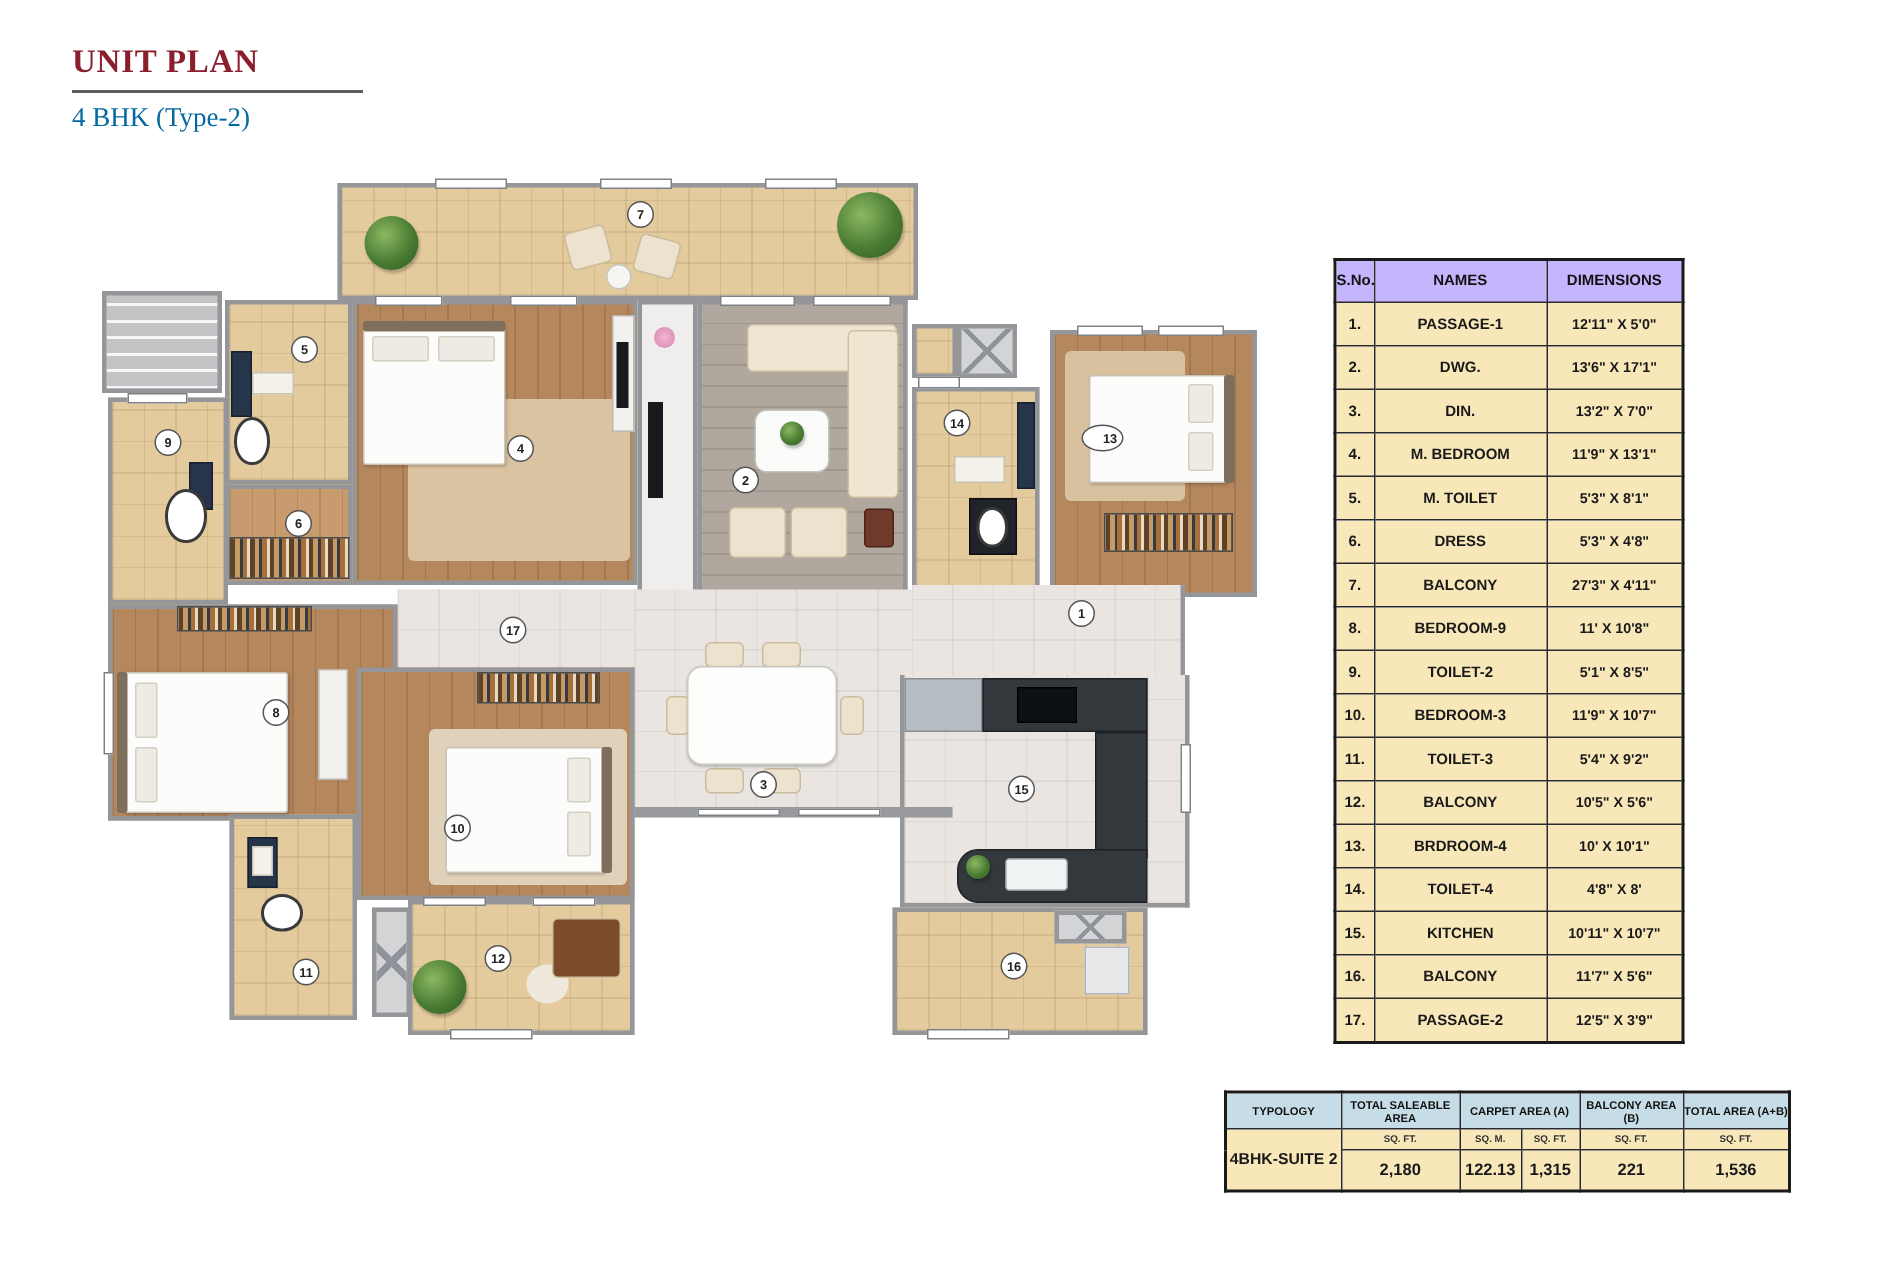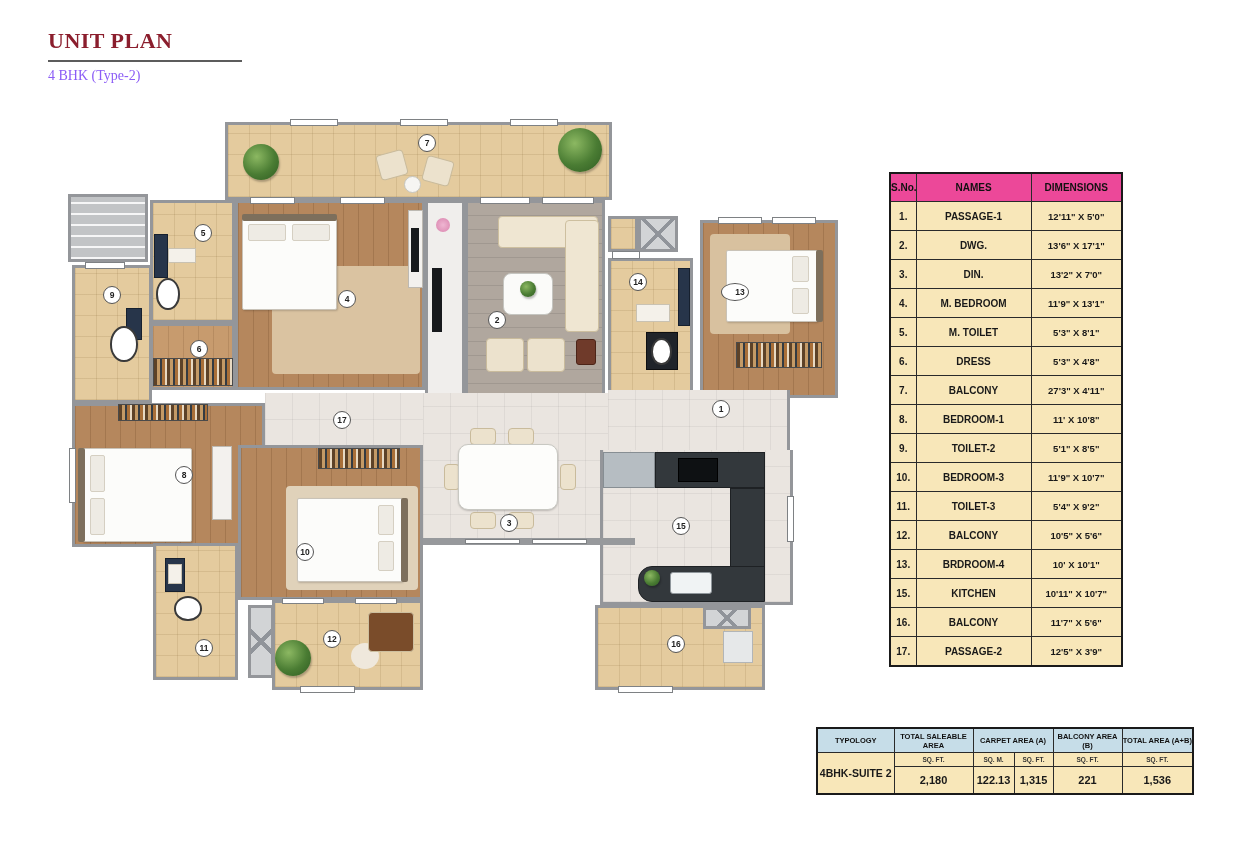--- a/index.html
+++ b/index.html
@@ -4,21 +4,21 @@
 <title>Unit Plan</title>
 <style>
   html,body{margin:0;padding:0;background:#fff;}
   .page{position:relative;width:1252px;height:848px;background:#ffffff;overflow:hidden;
         font-family:"Liberation Sans",sans-serif;}
   
   .hdr{position:absolute;left:48px;top:28px;}
   .hdr .title{font-family:"Liberation Serif",serif;font-size:22px;font-weight:700;
         color:#8b1e2d;letter-spacing:.5px;padding-bottom:6px;border-bottom:2px solid #5c5c5c;
         width:194px;}
-  .hdr .subtitle{font-family:"Liberation Serif",serif;font-size:14px;color:#8b5cf6;margin-top:6px;}
+  .hdr .subtitle{font-family:"Liberation Serif",serif;font-size:18px;color:#0369a1;margin-top:6px;}
   
   #plan{position:absolute;left:60px;top:118px;width:806px;height:586px;}
   .room{position:absolute;box-sizing:border-box;border:0px solid #94969a;z-index:1;}
   .fl-wood{background-color:#b5875d;background-image:repeating-linear-gradient(90deg,rgba(80,45,15,.18) 0 1px,transparent 1px 15px);}
   .fl-woodlight{background-color:#c79b6e;background-image:repeating-linear-gradient(90deg,rgba(80,45,15,.14) 0 1px,transparent 1px 15px);}
   .fl-beige{background-color:#e4cb9e;background-image:repeating-linear-gradient(0deg,rgba(120,90,40,.14) 0 1px,transparent 1px 21px),repeating-linear-gradient(90deg,rgba(120,90,40,.14) 0 1px,transparent 1px 21px);}
   .fl-tile{background-color:#eae5e0;background-image:repeating-linear-gradient(0deg,rgba(0,0,0,.05) 0 1px,transparent 1px 27px),repeating-linear-gradient(90deg,rgba(0,0,0,.05) 0 1px,transparent 1px 27px);}
   .fl-tilegray{background-color:#b0a79e;background-image:repeating-linear-gradient(0deg,rgba(0,0,0,.09) 0 1px,transparent 1px 14px);}
   .fl-plain{background-color:#f0eeec;}
   .fl-stairs{background-color:#c2c4c6;background-image:repeating-linear-gradient(0deg,rgba(255,255,255,.85) 0 2px,transparent 2px 11px);}
@@ -50,21 +50,21 @@
   .fn-flower{background:radial-gradient(circle,#efb6d2,#d983ad);border-radius:50%;}
   .fn-rug{background:#d9c2a0;border-radius:4px;}
   .fn-sidetable{background:#6f3a2a;border:1px solid #4c2418;border-radius:3px;}
   .marker{position:absolute;width:16px;height:16px;border-radius:50%;background:#fff;
         border:1px solid #555;display:flex;align-items:center;justify-content:center;
         font:700 8.5px "Liberation Sans",sans-serif;color:#222;z-index:6;}
   
   #rtable-wrap{position:absolute;left:889px;top:172px;}
   table.rtable{border-collapse:collapse;table-layout:fixed;width:232px;border:2px solid #1a1a1a;}
   .rtable th,.rtable td{border:1px solid #2a2a2a;text-align:center;padding:0;overflow:hidden;}
-  .rtable thead th{background:#ec4899;font-size:10px;font-weight:700;color:#111;height:27px;}
+  .rtable thead th{background:#c4b5fd;font-size:10px;font-weight:700;color:#111;height:27px;}
   .rtable tbody td{background:#f8e7b9;font-size:10px;font-weight:700;color:#191919;height:28px;}
   .rtable td.dim{font-size:9.5px;font-weight:600;}
   
   #atable-wrap{position:absolute;left:816px;top:727px;}
   table.atable{border-collapse:collapse;table-layout:fixed;width:376px;border:2px solid #1a1a1a;}
   .atable th,.atable td{border:1px solid #2a2a2a;text-align:center;padding:0;overflow:hidden;}
   .atable thead th{background:#c6dde8;font-size:7.5px;font-weight:700;color:#111;height:23px;}
   .atable td{background:#f8e7b9;}
   .atable td.unit{font-size:6.5px;font-weight:600;color:#333;height:13px;}
   .atable td.val{font-size:11px;font-weight:700;color:#191919;height:26px;}
@@ -261,21 +261,21 @@
             <td>DRESS</td>
             <td class="dim">5'3" X 4'8"</td>
           </tr>
           <tr>
             <td>7.</td>
             <td>BALCONY</td>
             <td class="dim">27'3" X 4'11"</td>
           </tr>
           <tr>
             <td>8.</td>
-            <td>BEDROOM-1</td>
+            <td>BEDROOM-9</td>
             <td class="dim">11' X 10'8"</td>
           </tr>
           <tr>
             <td>9.</td>
             <td>TOILET-2</td>
             <td class="dim">5'1" X 8'5"</td>
           </tr>
           <tr>
             <td>10.</td>
             <td>BEDROOM-3</td>
@@ -288,20 +288,25 @@
           </tr>
           <tr>
             <td>12.</td>
             <td>BALCONY</td>
             <td class="dim">10'5" X 5'6"</td>
           </tr>
           <tr>
             <td>13.</td>
             <td>BRDROOM-4</td>
             <td class="dim">10' X 10'1"</td>
+          </tr>
+          <tr>
+            <td>14.</td>
+            <td>TOILET-4</td>
+            <td class="dim">4'8" X 8'</td>
           </tr>
           <tr>
             <td>15.</td>
             <td>KITCHEN</td>
             <td class="dim">10'11" X 10'7"</td>
           </tr>
           <tr>
             <td>16.</td>
             <td>BALCONY</td>
             <td class="dim">11'7" X 5'6"</td>

